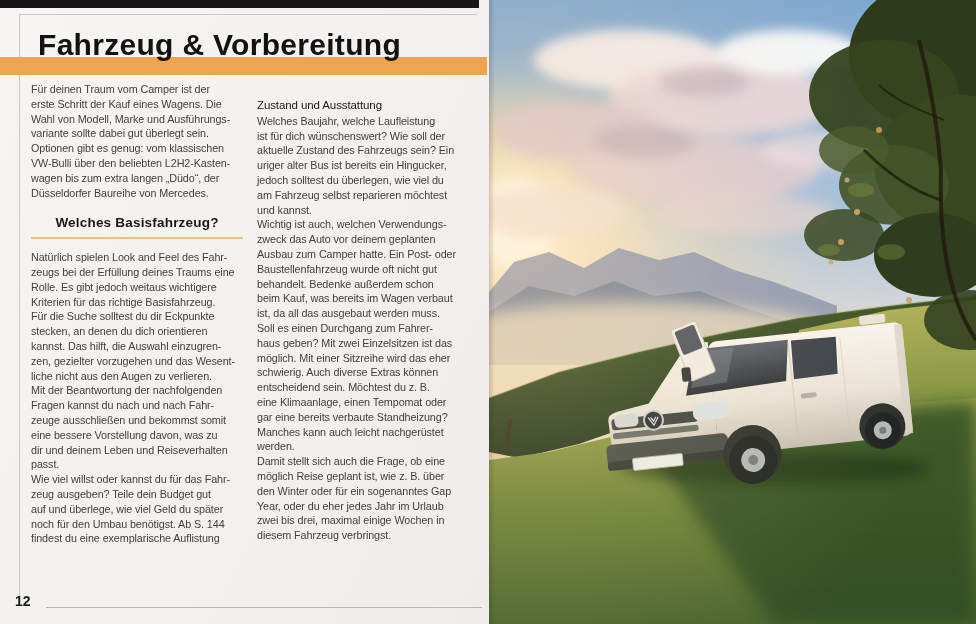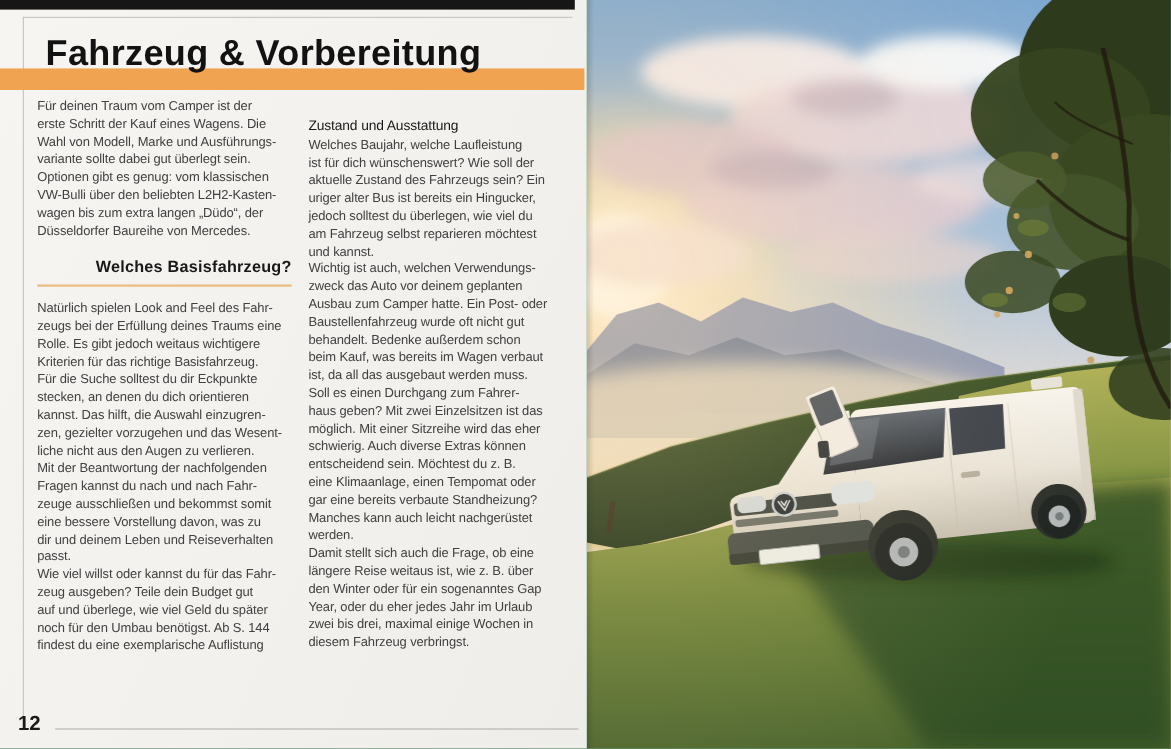--- a/index.html
+++ b/index.html
@@ -13,26 +13,26 @@
   .top-bar{position:absolute;left:0;top:0;width:479px;height:8px;background:#161616;}
   .frame-h{position:absolute;left:19px;top:14px;width:458px;height:1px;background:#c9c7c2;}
   .frame-v{position:absolute;left:19px;top:14px;width:1px;height:586px;background:#c9c7c2;}
   .title-highlight{position:absolute;left:0;top:57px;width:487px;height:18px;}
   .page-title{position:absolute;left:38px;top:28px;margin:0;z-index:2;
     font-size:30px;font-weight:700;letter-spacing:.3px;color:#121212;}
   .text-columns{position:absolute;left:31px;top:82px;width:440px;display:flex;gap:14px;
     color:#414141;font-size:10.8px;letter-spacing:-0.1px;line-height:14.8px;}
   .col{width:212px;}
   .body-text{margin:0;white-space:pre-line;}
-  .section-heading{margin:16px 0 0 0;text-align:right;
+  .section-heading{margin:16px 0 0 0;text-align:center;
     font-size:13.5px;font-weight:700;letter-spacing:.2px;color:#191919;}
   .heading-underline{height:2px;margin:6px 0 11px 0;}
   .minor-heading{margin:13px 0 1px 0;font-size:11.5px;font-weight:400;color:#191919;}
   .minor-heading.first{margin-top:16px;}
-  .page-number{position:absolute;left:15px;top:593px;font-size:17px;font-weight:700;color:#1a1a1a;}
+  .page-number{position:absolute;left:15px;top:593px;font-size:14px;font-weight:700;color:#1a1a1a;}
   .footer-rule{position:absolute;left:46px;top:607px;width:436px;height:1px;background:#b9b7b2;}
   
   .photo{position:absolute;left:489px;top:0;width:487px;height:624px;overflow:hidden;}
   .photo svg{display:block;}
   .photo-edge{position:absolute;left:489px;top:0;width:6px;height:624px;z-index:5;
     background:linear-gradient(to right,rgba(40,30,20,.18),rgba(0,0,0,0));}
 </style>
 </head>
 <body>
 
@@ -98,21 +98,21 @@
         <p class="body-text">Soll es einen Durchgang zum Fahrer-
 haus geben? Mit zwei Einzelsitzen ist das
 möglich. Mit einer Sitzreihe wird das eher
 schwierig. Auch diverse Extras können
 entscheidend sein. Möchtest du z. B.
 eine Klimaanlage, einen Tempomat oder
 gar eine bereits verbaute Standheizung?
 Manches kann auch leicht nachgerüstet
 werden.</p>
         <p class="body-text">Damit stellt sich auch die Frage, ob eine
-längere Reise weitaus ist, wie z. B. über
+möglich Reise geplant ist, wie z. B. über
 den Winter oder für ein sogenanntes Gap
 Year, oder du eher jedes Jahr im Urlaub
 zwei bis drei, maximal einige Wochen in
 diesem Fahrzeug verbringst.</p>
       </div>
     </div>
 
     <div class="page-number">12</div>
     <div class="footer-rule"></div>
   </div>

